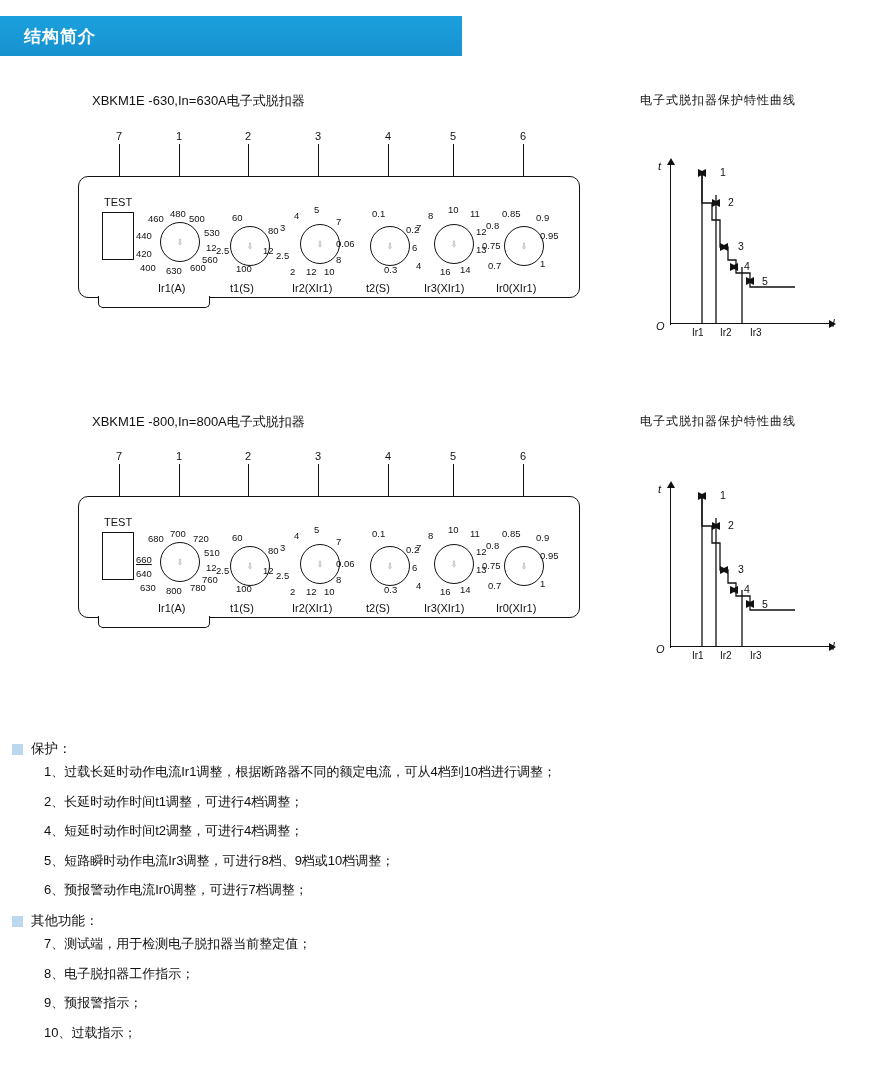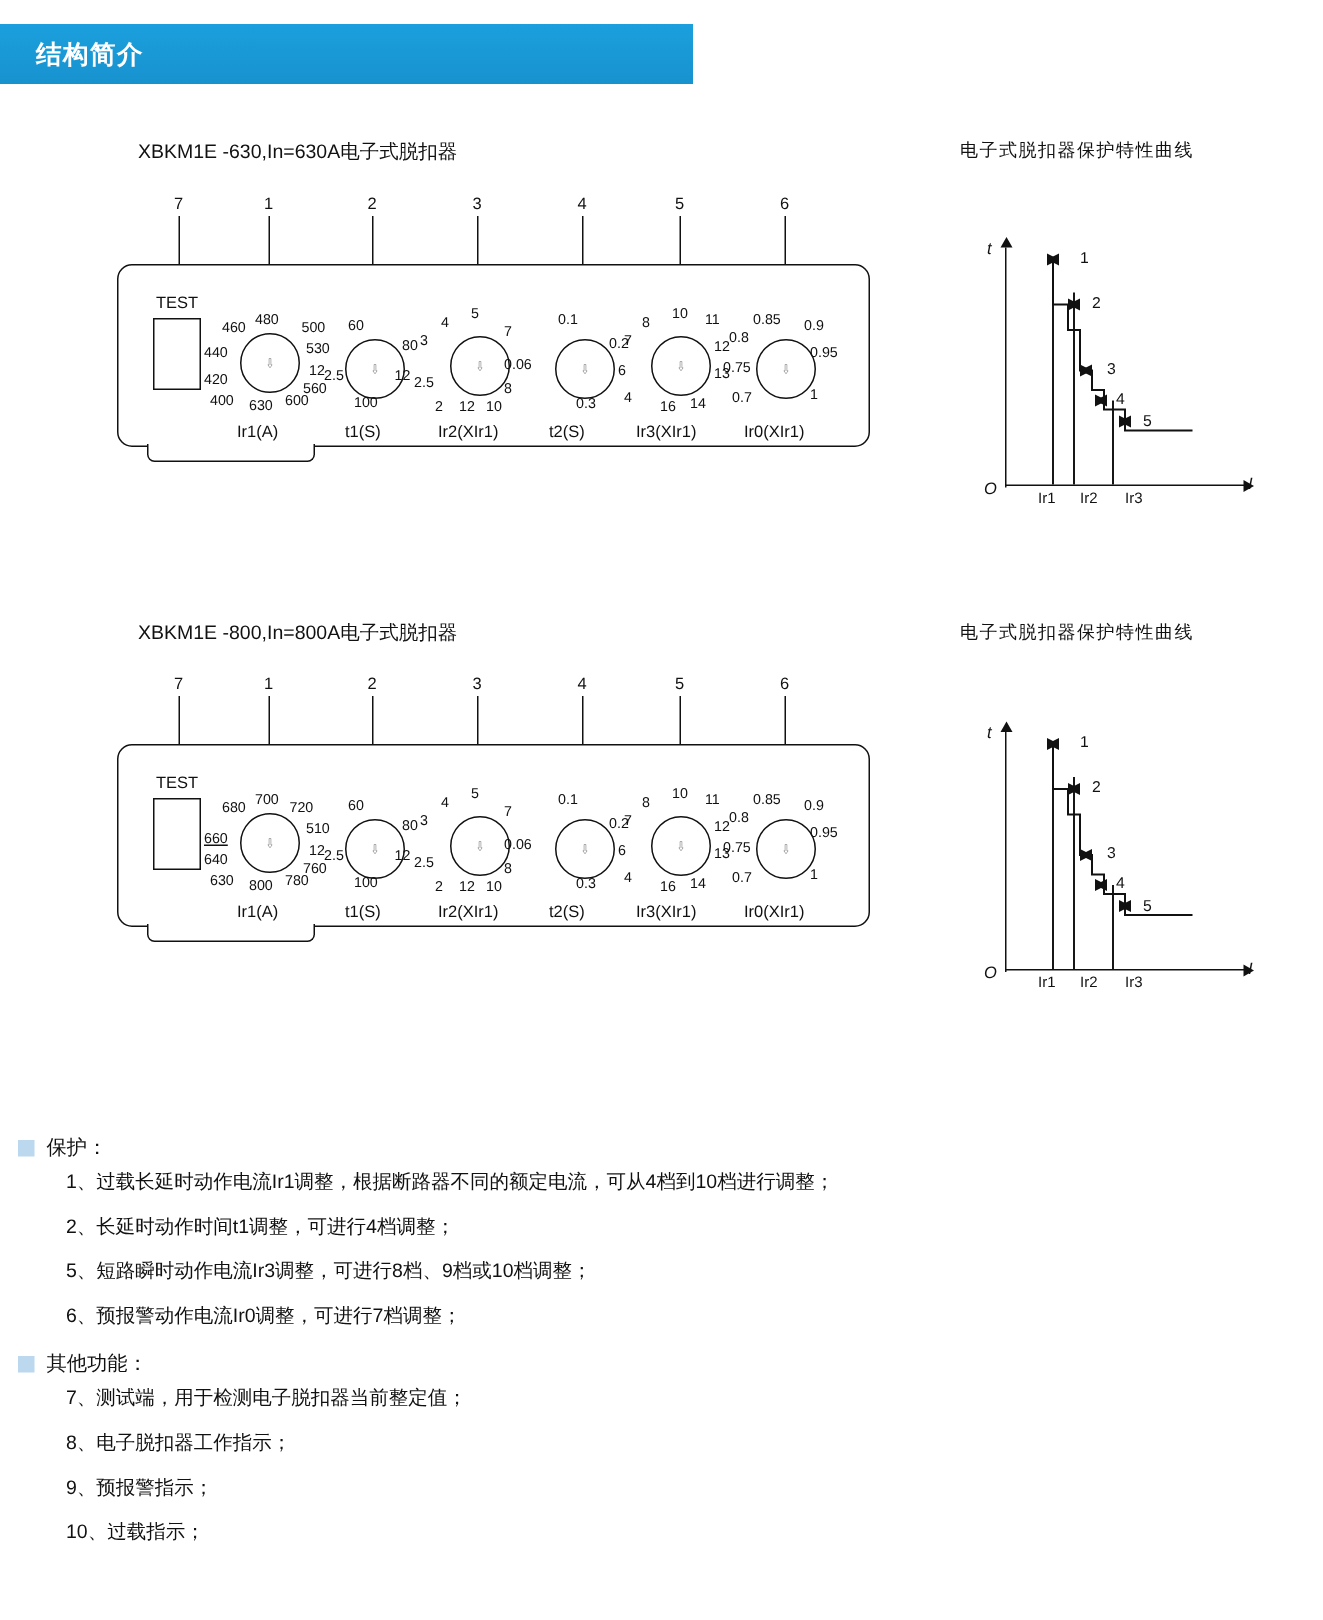--- a/index.html
+++ b/index.html
@@ -59,21 +59,21 @@
   }
   .arrowright{
     position:absolute;width:0;height:0;border-top:4px solid transparent;
     border-bottom:4px solid transparent;border-left:7px solid #111;
   }
   .axlabel{position:absolute;font-size:11px;color:#111;font-style:italic;}
   .cnum{position:absolute;font-size:10.5px;color:#111;}
   .ctick{position:absolute;font-size:10px;color:#111;}
   
   .list{position:absolute;left:0;top:740px;width:882px;}
-  .sec{display:flex;align-items:flex-start;margin-bottom:6px;margin-top:16px;}
+  .sec{display:flex;align-items:flex-start;margin-bottom:6px;}
   .marker{
     width:11px;height:11px;background:#bcd8ee;margin:4px 8px 0 12px;flex:none;
   }
   .sec-title{font-size:13.5px;color:#111;}
   .item{
     font-size:13px;color:#111;margin:0 0 14px 44px;line-height:1.2;
   }
 </style>
 </head>
 <body>
@@ -117,21 +117,21 @@
   <div class="test-box" style="left:24px;top:82px;width:30px;height:46px;"></div>
 
   <div class="dial" style="left:82px;top:92px;">
     <div class="circle"></div>
     <svg class="pointer" width="40" height="40" viewBox="0 0 40 40">
       <polygon points="17,5 23,5 23,26 27,26 20,36 13,26 17,26" fill="#fff" stroke="#111" stroke-width="1.1"></polygon>
     </svg>
   </div>
   <div class="dlabel" style="left:70px;top:83px;">460</div>
   <div class="dlabel" style="left:92px;top:78px;">480</div>
-  <div class="dlabel" style="left:123px;top:83px;">500</div>
+  <div class="dlabel" style="left:111px;top:83px;">500</div>
   <div class="dlabel" style="left:126px;top:97px;">530</div>
   <div class="dlabel" style="left:58px;top:100px;">440</div>
   <div class="dlabel" style="left:128px;top:112px;">12</div>
   <div class="dlabel" style="left:58px;top:118px;">420</div>
   <div class="dlabel" style="left:124px;top:124px;">560</div>
   <div class="dlabel" style="left:62px;top:132px;">400</div>
   <div class="dlabel" style="left:88px;top:135px;">630</div>
   <div class="dlabel" style="left:112px;top:132px;">600</div>
   <div class="dname" style="left:80px;top:152px;">Ir1(A)</div>
 
@@ -422,20 +422,21 @@
 </div>
 
 <div class="list">
 
   <div class="sec">
     <div class="marker"></div>
     <div class="sec-title">保护：</div>
   </div>
   <div class="item">1、过载长延时动作电流Ir1调整，根据断路器不同的额定电流，可从4档到10档进行调整；</div>
   <div class="item">2、长延时动作时间t1调整，可进行4档调整；</div>
+  <div class="item">4、短延时动作时间t2调整，可进行4档调整；</div>
   <div class="item">5、短路瞬时动作电流Ir3调整，可进行8档、9档或10档调整；</div>
   <div class="item">6、预报警动作电流Ir0调整，可进行7档调整；</div>
 
   <div class="sec">
     <div class="marker"></div>
     <div class="sec-title">其他功能：</div>
   </div>
   <div class="item">7、测试端，用于检测电子脱扣器当前整定值；</div>
   <div class="item">8、电子脱扣器工作指示；</div>
   <div class="item">9、预报警指示；</div>

